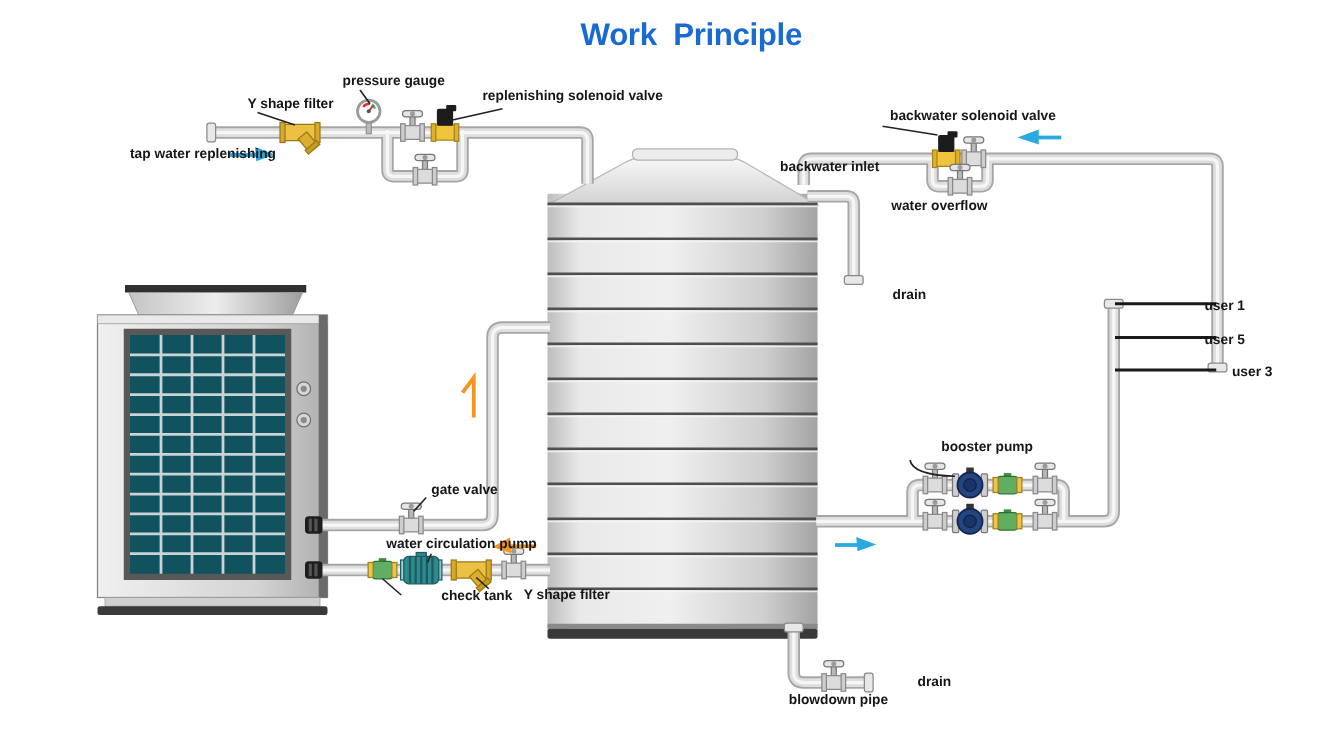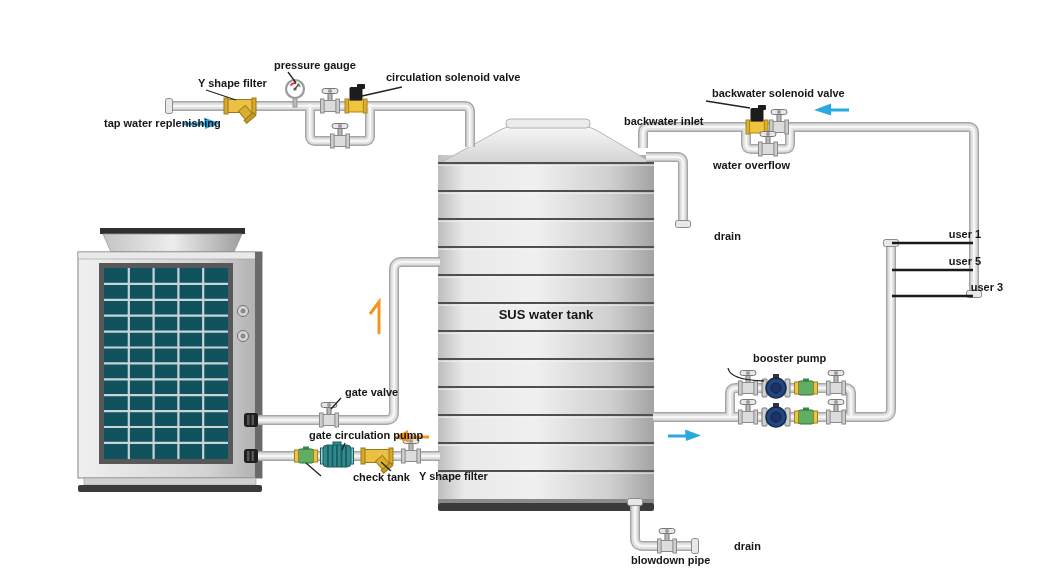--- a/index.html
+++ b/index.html
@@ -2,21 +2,21 @@
 <html><head>
 <meta charset="utf-8">
 <style>
   html,body{margin:0;padding:0;background:#fff;}
   #stage{position:relative;width:1059px;height:588px;background:#ffffff;overflow:hidden;
          font-family:"Liberation Sans",sans-serif;}
   #diagram-svg{position:absolute;left:0;top:0;}
   .pipe{fill:none;stroke:none;}
   .lbl{position:absolute;font:bold 11px "Liberation Sans",sans-serif;color:#161616;
        white-space:nowrap;line-height:12px;padding-left:32px;}
-  .lbl.center{text-align:center;}
+  .lbl.center{text-align:right;margin-top:11px;}
   #title{position:absolute;left:553px;top:14px;transform:translateX(-50%);
          font:bold 25px "Liberation Sans",sans-serif;color:#1a6ad4;
          letter-spacing:-0.3px;white-space:pre;}
   #tank-label{position:absolute;left:438px;width:216px;top:307px;text-align:center;
          font:bold 13px "Liberation Sans",sans-serif;color:#161616;}
 </style>
 </head>
 <body>
 
 <div id="stage">
@@ -265,34 +265,34 @@
     <g>
       <path d="M379,334 L379,302 L370,314" stroke="#f5941f" stroke-width="3" fill="none"></path>
     </g>
     <g>
       <line x1="406" y1="437" x2="429" y2="437" stroke="#f5941f" stroke-width="3"></line>
       <polygon points="408,430 394,437.5 409,442.5" fill="#f5941f"></polygon>
     </g>
   </g>
 </svg>
 
-<div id="tank-label">SUS water tank</div>
+<div id="title">Work  Principle</div>
 
 <div class="lbl" style="left:72px;top:117px">tap water replenishing</div>
 <div class="lbl" style="left:166px;top:77px">Y shape filter</div>
 <div class="lbl" style="left:242px;top:59px">pressure gauge</div>
-<div class="lbl" style="left:354px;top:71px">circulation solenoid valve</div>
+<div class="lbl" style="left:354px;top:71px">replenishing solenoid valve</div>
 <div class="lbl" style="left:680px;top:87px">backwater solenoid valve</div>
-<div class="lbl" style="left:592px;top:115px">backwater inlet</div>
+<div class="lbl" style="left:592px;top:128px">backwater inlet</div>
 <div class="lbl" style="left:681px;top:159px">water overflow</div>
 <div class="lbl" style="left:682px;top:230px">drain</div>
 <div class="lbl center" style="left:902px;top:228px;width:62px">user 1</div>
 <div class="lbl center" style="left:902px;top:255px;width:62px">user 5</div>
 <div class="lbl center" style="left:924px;top:281px;width:62px">user 3</div>
 <div class="lbl" style="left:721px;top:352px">booster pump</div>
 <div class="lbl" style="left:313px;top:386px">gate valve</div>
-<div class="lbl" style="left:277px;top:429px">gate circulation pump</div>
+<div class="lbl" style="left:277px;top:429px">water circulation pump</div>
 <div class="lbl" style="left:321px;top:471px">check tank</div>
 <div class="lbl" style="left:387px;top:470px">Y shape filter</div>
 <div class="lbl" style="left:599px;top:554px">blowdown pipe</div>
 <div class="lbl" style="left:702px;top:540px">drain</div>
 
 </div>
 
 </body></html>

